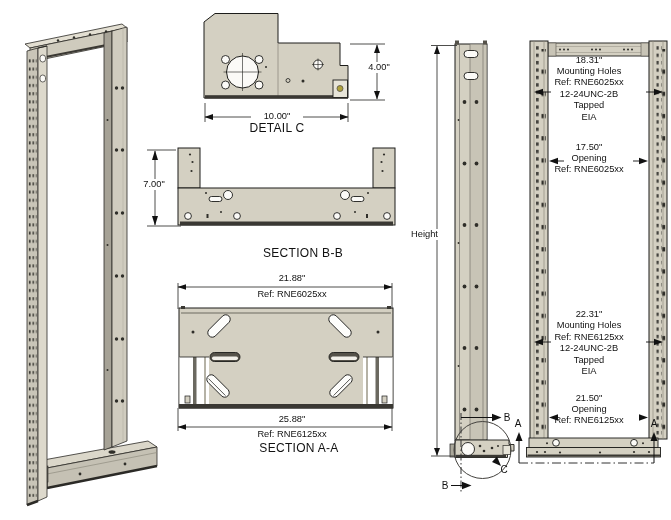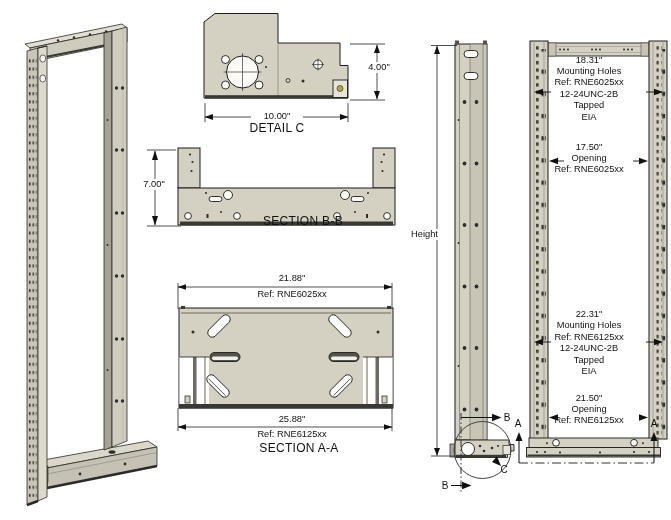--- a/index.html
+++ b/index.html
@@ -360,21 +360,21 @@
     <line x1="654" y1="463" x2="654" y2="441" stroke="#111" stroke-width="1"></line>
     <polygon points="650.5,441 657.5,441 654,432" fill="#111" stroke="none"></polygon>
   </g>
 </svg>
 
 <div class="lbl bg" style="left:357px;top:62px;width:44px">4.00"</div>
 <div class="lbl bg" style="left:251px;top:111px;width:52px">10.00"</div>
 <div class="lbl title" style="left:227px;top:123px;width:100px">DETAIL C</div>
 
 <div class="lbl bg" style="left:132px;top:179px;width:44px">7.00"</div>
-<div class="lbl title" style="left:243px;top:216px;width:120px">SECTION B-B</div>
+<div class="lbl title" style="left:243px;top:248px;width:120px">SECTION B-B</div>
 
 <div class="lbl" style="left:252px;top:273px;width:80px">21.88"</div>
 <div class="lbl" style="left:232px;top:288.5px;width:120px">Ref: RNE6025xx</div>
 <div class="lbl" style="left:252px;top:413.5px;width:80px">25.88"</div>
 <div class="lbl" style="left:232px;top:429px;width:120px">Ref: RNE6125xx</div>
 <div class="lbl title" style="left:239px;top:443px;width:120px">SECTION A-A</div>
 
 <div class="lbl bg" style="left:401px;top:229px;width:47px">Height</div>
 
 <div class="marker" style="left:501px;top:412px">B</div>

